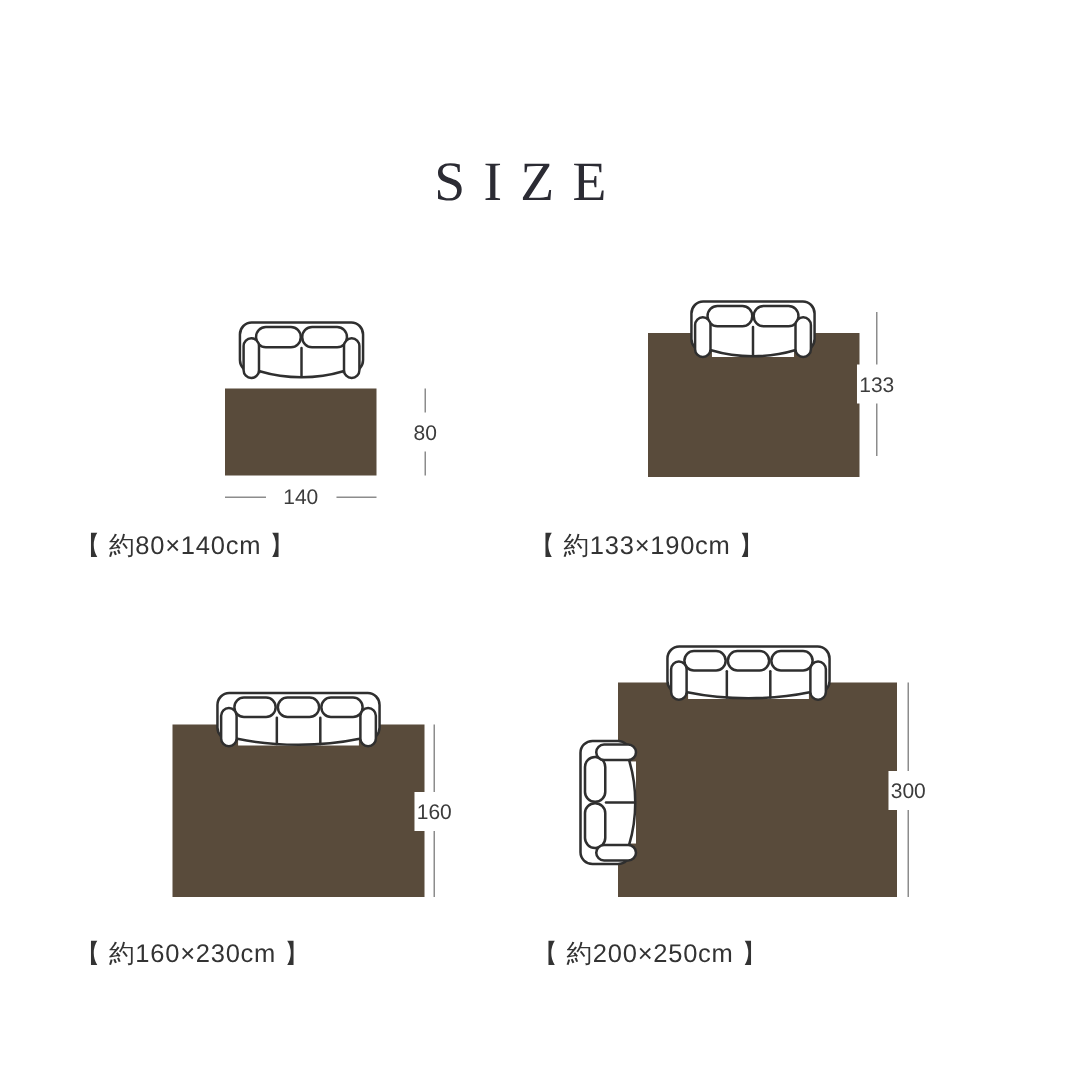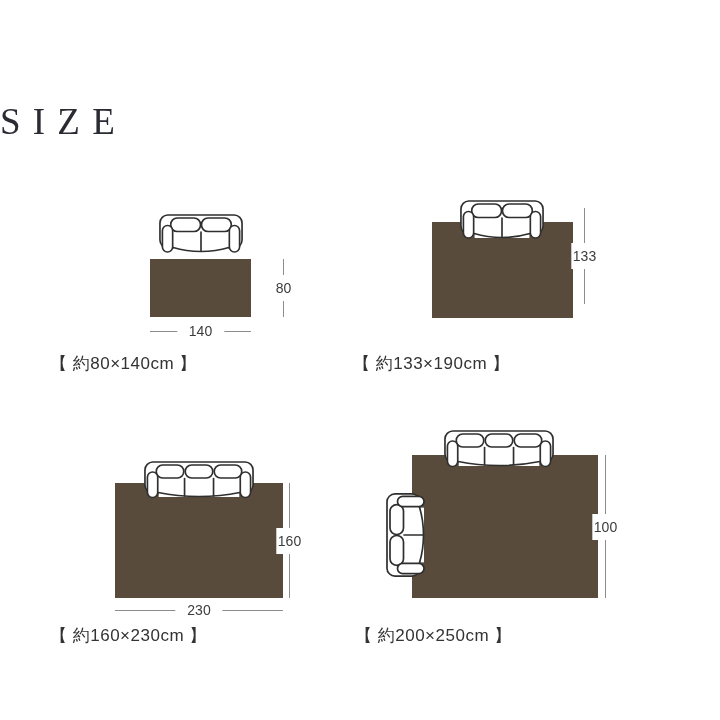--- a/index.html
+++ b/index.html
@@ -2,21 +2,21 @@
 <html style="--background: #ffffff; --rug: #594b3b; --sofa-outline: #2f2f2f; --dimension-line: #8c8c8c; --dimension-text: #3c3c3c; --caption-text: #333333; --title-text: #2b2b33;"><head>
 <meta charset="utf-8">
 <style>
   html,body{margin:0;padding:0;background:#fff;}
   .stage{
     position:relative;width:720px;height:720px;margin:0 auto;
     background:var(--background,#ffffff);overflow:hidden;
     font-family:"Liberation Sans","DejaVu Sans",sans-serif;
   }
   .page-title{
-    position:absolute;top:100px;left:0;width:706px;text-align:left;
+    position:absolute;top:100px;left:0;width:706px;text-align:center;
     font-family:"Liberation Serif","DejaVu Serif",serif;
     font-size:37px;letter-spacing:0.33em;color:var(--title-text,#2b2b33);
   }
   .variant{position:absolute;inset:0;}
   .rug{position:absolute;background:var(--rug,#594b3b);}
   .sofa{position:absolute;}
   .sofa svg{display:block;width:100%;height:100%;}
   
   .vdim{position:absolute;width:1px;background:var(--dimension-line,#8c8c8c);}
   .vdim .dim-label{
@@ -130,40 +130,36 @@
   <section class="variant">
     <div class="rug q3-rug"></div>
     <div class="sofa q3-sofa">
       <svg viewBox="0 0 114 40" preserveAspectRatio="none">
           <use href="#sofa3"></use>
         </svg>
     </div>
     <div class="vdim q3-vdim">
       <span class="dim-label">160</span>
     </div>
-    <div class="hdim q3-hdim">
-      <span class="dim-line"></span>
-      <span class="dim-label">230</span>
-    </div>
     <div class="caption q3-cap">【 約160×230cm 】</div>
   </section>
 
   <section class="variant">
     <div class="rug q4-rug"></div>
     <div class="sofa q4-sofa3">
       <svg viewBox="0 0 114 40" preserveAspectRatio="none">
           <use href="#sofa3"></use>
         </svg>
     </div>
     <div class="q4-sofa2r">
       <div class="inner">
         <svg viewBox="0 0 88 42" preserveAspectRatio="none" style="width:86px;height:42px;display:block;">
             <use href="#sofa2"></use>
           </svg>
       </div>
     </div>
     <div class="vdim q4-vdim">
-      <span class="dim-label">100</span>
+      <span class="dim-label">300</span>
     </div>
     <div class="caption q4-cap">【 約200×250cm 】</div>
   </section>
 
 </div>
 
 </body></html>

